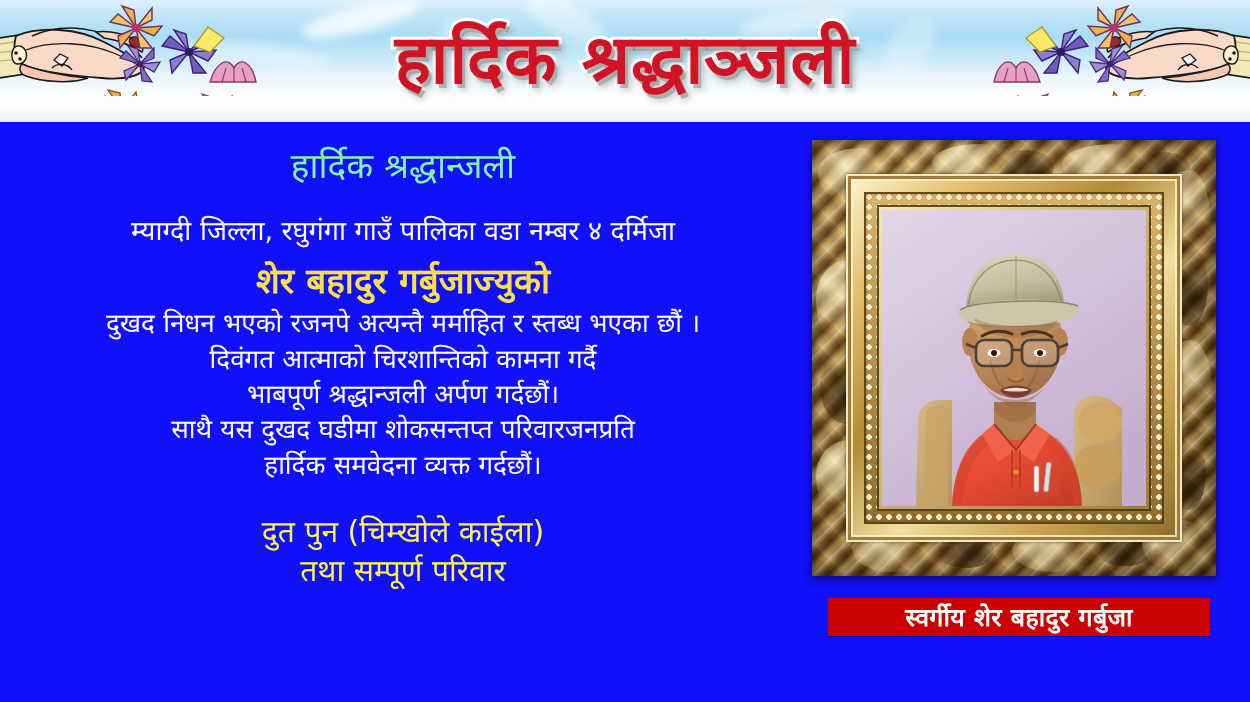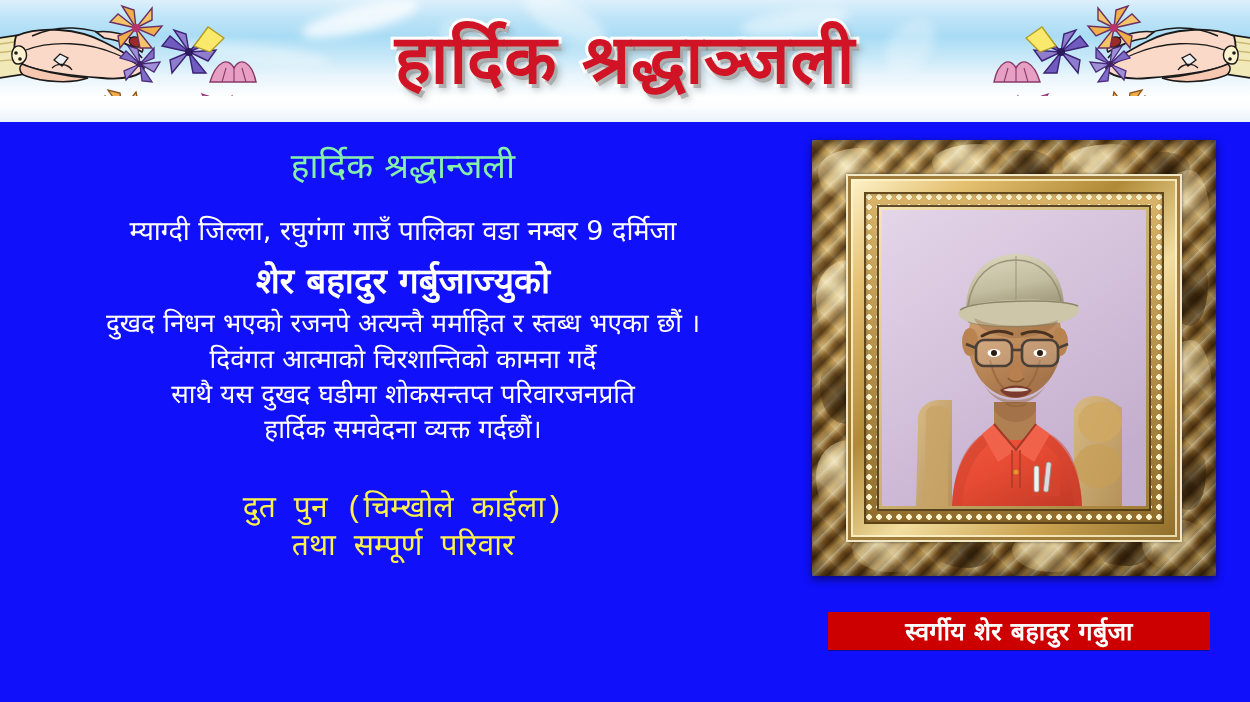--- a/index.html
+++ b/index.html
@@ -129,21 +129,21 @@
     color: #ffffff;
     font-weight: 400;
     margin: 0;
     white-space: nowrap;
   }
 
   .name-red {
     font-size: 35px;
     line-height: 1.2;
     font-weight: 700;
-    color: #ffffff;
+    color: #fde047;
     margin: 12px 0 4px 0;
     white-space: nowrap;
   }
 
   .body-line {
     font-size: 26px;
     line-height: 1.36;
     color: #ffffff;
     font-weight: 400;
     margin: 0;
@@ -151,21 +151,21 @@
   }
 
   .sign-line {
     font-size: 30px;
     line-height: 1.28;
     color: #fbf24c;
     font-weight: 400;
     margin: 0;
     white-space: nowrap;
   }
-  .sign-block { margin-top: 42px; font-family: Liberation Mono, monospace; }
+  .sign-block { margin-top: 30px; }
 
   
   .frame-wrap {
     position: absolute;
     left: 812px;
     top: 18px;
     width: 404px;
     height: 436px;
   }
 
@@ -242,21 +242,21 @@
     overflow: hidden;
     background: linear-gradient(160deg,#e2d3e6 0%, #d9c7de 35%, #cdb8d4 70%, #c6b2ce 100%);
     box-shadow: inset 0 0 16px rgba(120,100,130,.45);
   }
   .photo svg { display: block; width: 100%; height: 100%; }
 
   
   .nameplate {
     position: absolute;
     left: 828px;
-    top: 490px;
+    top: 476px;
     width: 382px;
     height: 38px;
     background: #cc0000;
     display: flex;
     align-items: center;
     justify-content: center;
     box-shadow: 0 1px 0 rgba(0,0,0,.35);
     text-align: right;
   }
   .nameplate span {
@@ -485,26 +485,27 @@
 
     <div class="banner-title">हार्दिक श्रद्धाञ्जली</div>
   </div>
 
   <div class="body-area">
 
     <div class="text-column">
 
       <div class="head-red">हार्दिक श्रद्धान्जली</div>
 
-      <div class="addr-line">म्याग्दी जिल्ला, रघुगंगा गाउँ पालिका वडा नम्बर 9 दर्मिजा</div>
+      <div class="addr-line">म्याग्दी जिल्ला, रघुगंगा गाउँ पालिका वडा नम्बर ४ दर्मिजा</div>
 
       <div class="name-red">शेर बहादुर गर्बुजाज्युको</div>
 
       <div class="body-line">दुखद निधन भएको रजनपे अत्यन्तै मर्माहित र स्तब्ध भएका छौं ।</div>
       <div class="body-line">दिवंगत आत्माको चिरशान्तिको कामना गर्दै</div>
+      <div class="body-line">भाबपूर्ण श्रद्धान्जली अर्पण गर्दछौं।</div>
       <div class="body-line">साथै यस दुखद घडीमा शोकसन्तप्त परिवारजनप्रति</div>
       <div class="body-line">हार्दिक समवेदना व्यक्त गर्दछौं।</div>
 
       <div class="sign-block">
         <div class="sign-line">दुत पुन (चिम्खोले काईला)</div>
         <div class="sign-line">तथा सम्पूर्ण परिवार</div>
       </div>
     </div>
 
     <div class="frame-wrap">

